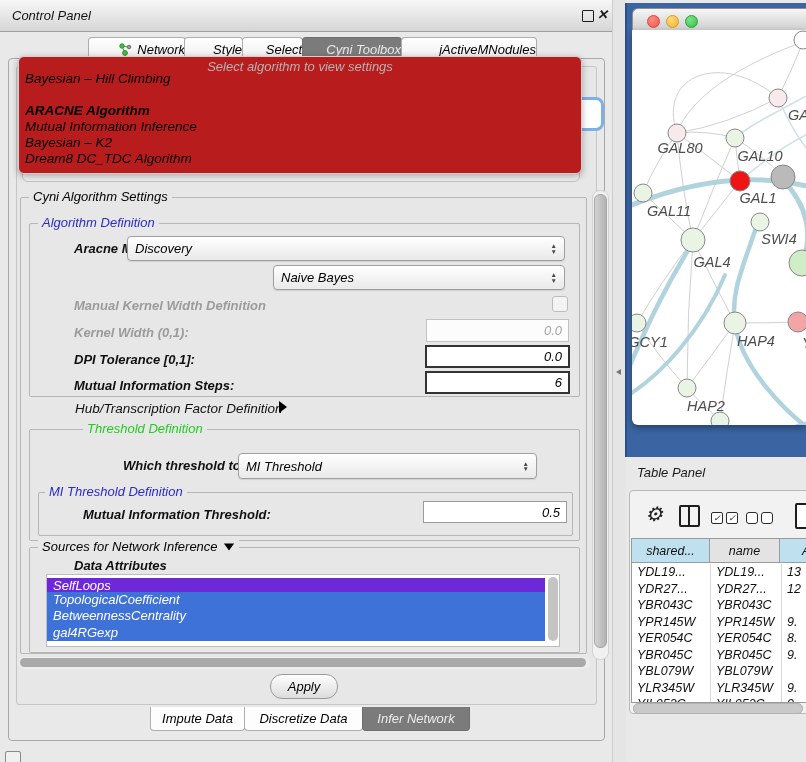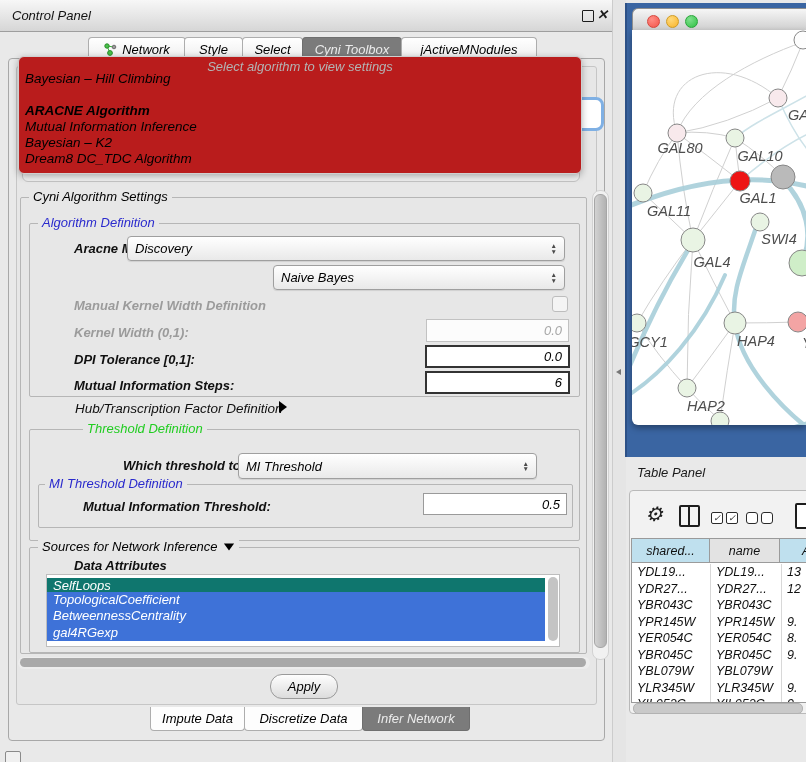--- a/index.html
+++ b/index.html
@@ -10,21 +10,21 @@
   .titlebar{left:0;top:0;width:612px;height:31px;background:linear-gradient(#f7f7f7,#d6d6d6);
             border-bottom:1px solid #9e9e9e;}
   .titlebar .t{position:absolute;left:12px;top:8px;font-size:13px;color:#111;}
   .float-ic{position:absolute;left:582px;top:10px;width:10px;height:10px;border:1.8px solid #1c1c1c;border-radius:1px;}
   .close-ic{position:absolute;left:597px;top:7px;font-size:13px;font-weight:bold;color:#1c1c1c;}
   .outer-pane{left:8px;top:58px;width:595px;height:681px;border:1px solid #a8a8a8;border-radius:4px;background:#e9e9e9;}
   .inner-pane{left:16px;top:66px;width:579px;height:637px;border:1px solid #c6c6c6;border-radius:3px;background:#e7e7e7;}
   
   .tab{position:absolute;height:23px;top:37px;border:1px solid #adadad;border-bottom:none;
        border-radius:4px 4px 0 0;background:linear-gradient(#ffffff,#ededed);display:flex;align-items:center;
-       justify-content:center;gap:5px;font-size:13px;color:#000;z-index:3;}
+       justify-content:flex-end;gap:5px;font-size:13px;color:#000;z-index:3;}
   .tab.sel{background:#7b7b7b;color:#ececec;border-color:#6f6f6f;}
   .btab{position:absolute;height:23px;top:707px;border:1px solid #adadad;border-top:none;
        border-radius:0 0 4px 4px;background:#fdfdfd;display:flex;align-items:center;justify-content:center;
        font-size:13px;color:#000;z-index:3;}
   .btab.sel{background:#7b7b7b;color:#ececec;border-color:#6f6f6f;}
   
   .under-combo{left:22px;top:140px;width:556px;height:40px;border:1px solid #c4c4c4;border-radius:6px;background:#efefef;z-index:1;}
   .combo-frag{left:574px;top:97px;width:24px;height:28px;border:3px solid #7fb0e4;border-radius:8px;background:#fff;z-index:2;}
   .popup{left:18px;top:56px;width:562px;height:116px;background:#b91c1c;border:1px solid #cfcfcf;border-radius:6px;
          box-shadow:0 2px 7px rgba(0,0,0,.3);z-index:50;}
@@ -189,37 +189,37 @@
 
       <span class="lbl" style="left:57px;top:28px;">Which threshold to use:</span>
       <div class="combo" style="left:208px;top:23px;width:283px;height:24px;">
         <span>MI Threshold</span>
         <span class="spin">
           <span>▲</span>
             <span>▼</span>
         </span>
       </div>
 
-      <div class="group" style="left:8px;top:54px;width:533px;height:42px;background:#e7e7e7;">
+      <div class="group" style="left:8px;top:62px;width:533px;height:42px;background:#e7e7e7;">
         <span class="gtitle blue" style="left:6px;">MI Threshold Definition</span>
         <span class="lbl" style="left:8px;top:14px;">Mutual Information Threshold:</span>
         <div class="field" style="left:384px;top:8px;width:130px;height:20px;border:1px solid #9a9a9a;">
           <span>0.5</span>
         </div>
       </div>
     </div>
 
     <div class="group" style="left:8px;top:349px;width:549px;height:104px;">
       <span class="gtitle">
         <span>Sources for Network Inference</span>
         <span class="arrow-down" style="transform:scale(.85);"></span>
       </span>
       <span class="lbl" style="left:8px;top:10px;">Data Attributes</span>
       <div class="listbox" style="left:16px;top:26px;width:512px;height:71px;">
-        <div class="litem" style="top:3px;width:492px;background:#0f766e;">SelfLoops</div>
+        <div class="litem" style="top:3px;width:492px;background:#6d28d9;">SelfLoops</div>
         <div class="litem" style="top:16.5px;width:492px;background:#3e72d8;">TopologicalCoefficient</div>
         <div class="litem" style="top:33px;width:492px;background:#3e72d8;">BetweennessCentrality</div>
         <div class="litem" style="top:49.5px;width:492px;background:#3e72d8;">gal4RGexp</div>
         <div style="position:absolute;right:1px;top:2px;width:10px;height:64px;background:#c4c4c4;border-radius:5px;"></div>
       </div>
     </div>
   </div>
 
   <div class="abs vsb-track">
     <div class="vsb-thumb"></div>

